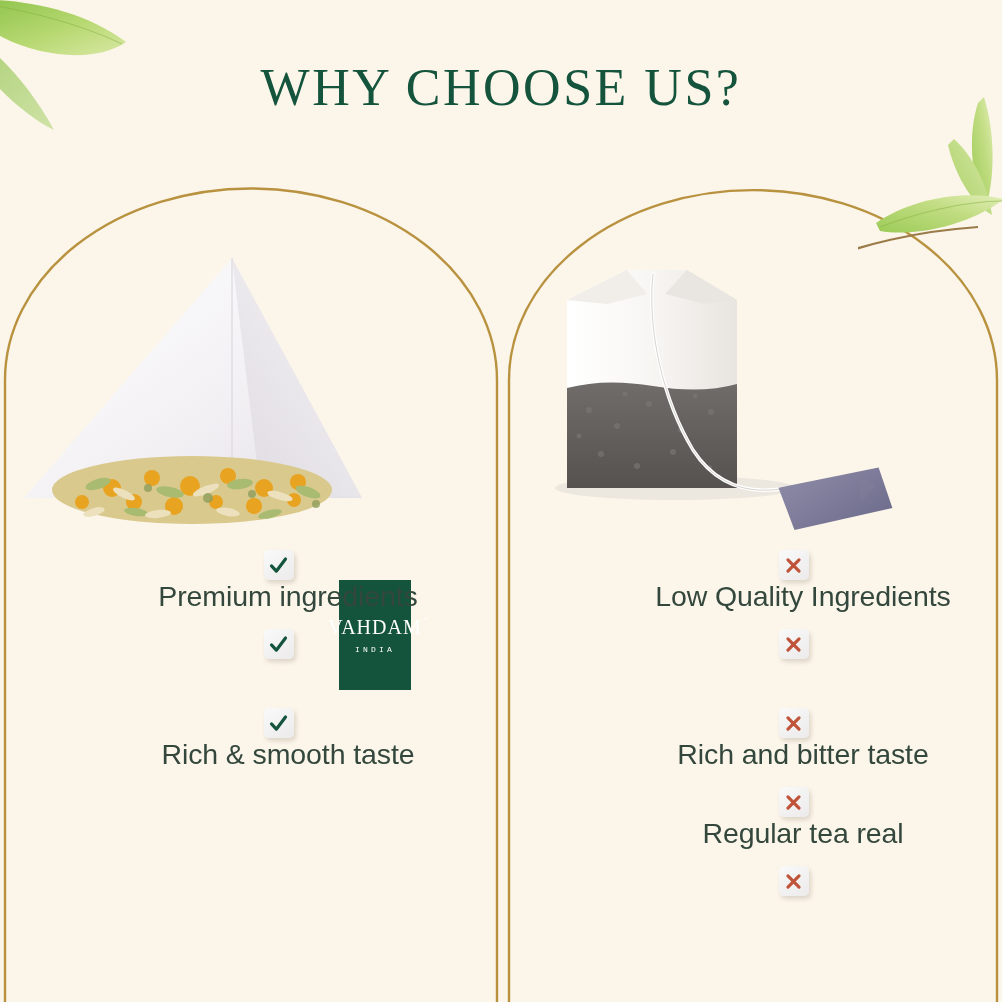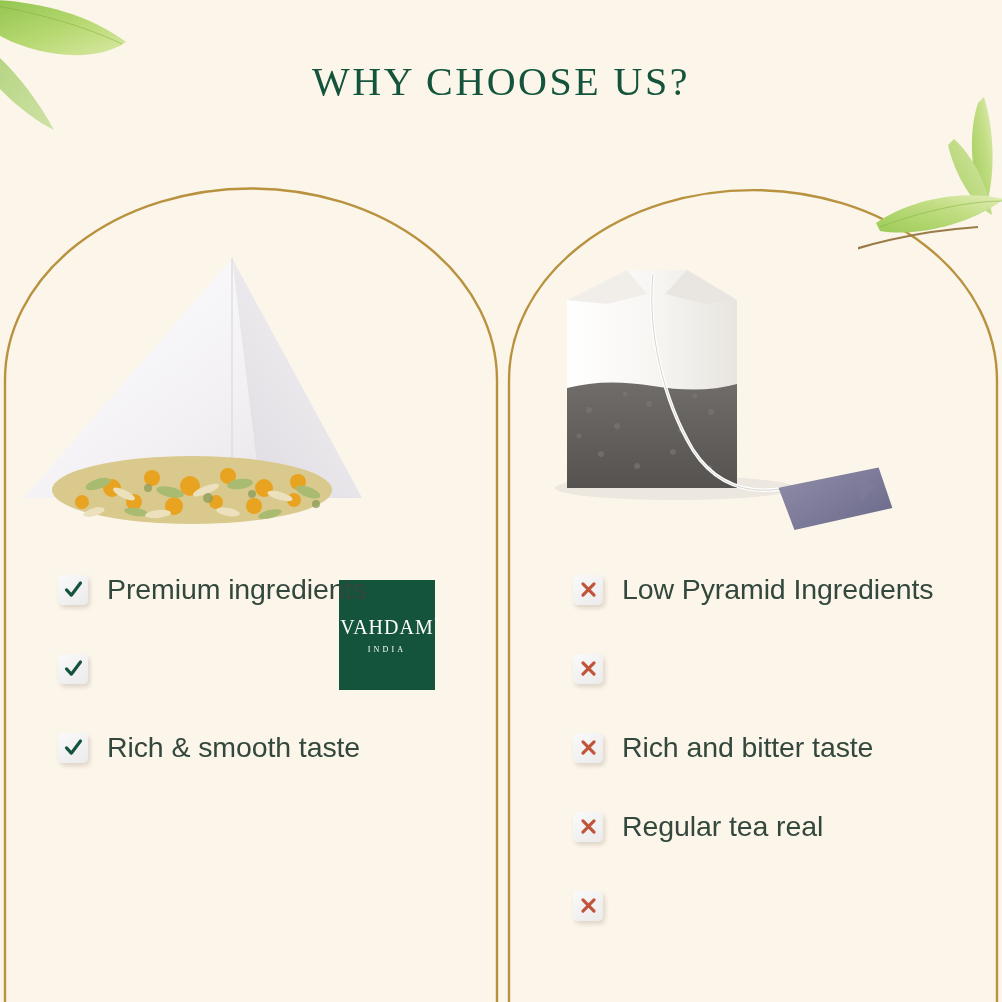--- a/index.html
+++ b/index.html
@@ -18,21 +18,21 @@
   
   .leaf-deco { position:absolute; pointer-events:none; }
   #leaf-top-left  { left:-14px; top:-10px;  width:170px; height:140px; }
   #leaf-top-right { right:-6px;  top:95px;  width:150px; height:180px; }
 
   
   #page-title {
     position:absolute; left:0; top:62px; width:1002px;
     text-align:center;
     font-family:"Liberation Serif", serif;
-    font-size:40px;
+    font-size:52px;
     font-weight:400;
     letter-spacing:2.5px;
     color:#14543c;
     line-height:1;
   }
 
   
   #arches { position:absolute; left:0; top:0; width:1002px; height:1002px; }
 
   
@@ -49,20 +49,21 @@
     top:370px;
     width:460px;
   }
   #panel-left  .feature-list { left:56px; }
   #panel-right .feature-list { left:68px; }
 
   .feature-row {
     display:flex;
     align-items:center;
     height:79px;
+    flex-direction:column;
   }
   .feature-icon {
     flex:0 0 auto;
     width:30px; height:30px;
     border-radius:5px;
     background:linear-gradient(145deg,#fafafa 0%,#eceaea 100%);
     box-shadow:2px 3px 4px rgba(120,105,80,0.22);
     display:flex; align-items:center; justify-content:center;
     margin-right:19px;
   }
@@ -70,38 +71,38 @@
     font-size:28.5px;
     color:#33473c;
     letter-spacing:-0.1px;
     white-space:nowrap;
   }
 
   
   #vahdam-logo {
     position:absolute;
     left:337px; top:400px;
-    width:96px; height:110px;
+    width:72px; height:110px;
     background:#14543c;
     display:flex; flex-direction:column;
     align-items:center; justify-content:center;
   }
   #vahdam-wordmark {
     font-family:"Liberation Serif", serif;
     color:#ffffff;
     font-size:20px;
     letter-spacing:1px;
     position:relative;
   }
   #vahdam-reg {
     position:absolute; right:-7px; top:-1px;
     font-size:7px;
   }
   #vahdam-sub {
-    font-family:Liberation Serif, serif;
+    font-family:Liberation Mono, monospace;
     color:#ffffff;
     font-size:8px;
     letter-spacing:3.2px;
     margin-top:6px;
   }
 </style>
 </head>
 <body>
 
 <div id="stage">
@@ -304,21 +305,21 @@
     </div>
 
     <div class="feature-list">
 
       <div class="feature-row">
         <span class="feature-icon">
           <svg width="19" height="19" viewBox="0 0 24 24">
               <path d="M5 5 L19 19 M19 5 L5 19" fill="none" stroke="#c0543a" stroke-width="4" stroke-linecap="round"></path>
             </svg>
         </span>
-        <span class="feature-text">Low Pyramid Ingredients</span>
+        <span class="feature-text">Low Quality Ingredients</span>
       </div>
 
       <div class="feature-row">
         <span class="feature-icon">
           <svg width="19" height="19" viewBox="0 0 24 24">
               <path d="M5 5 L19 19 M19 5 L5 19" fill="none" stroke="#c0543a" stroke-width="4" stroke-linecap="round"></path>
             </svg>
         </span>
       </div>
 

